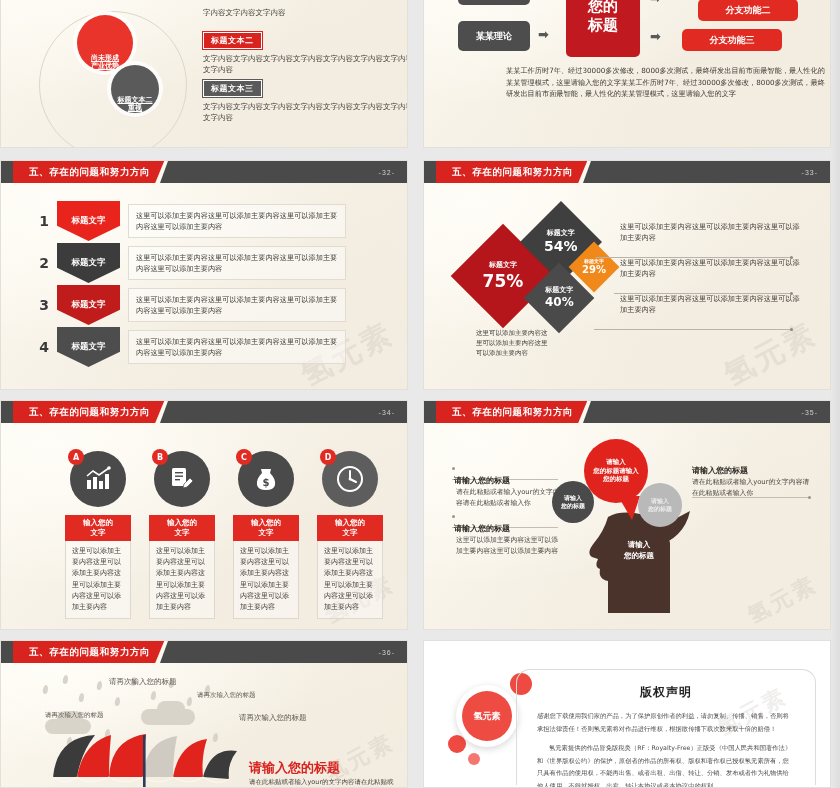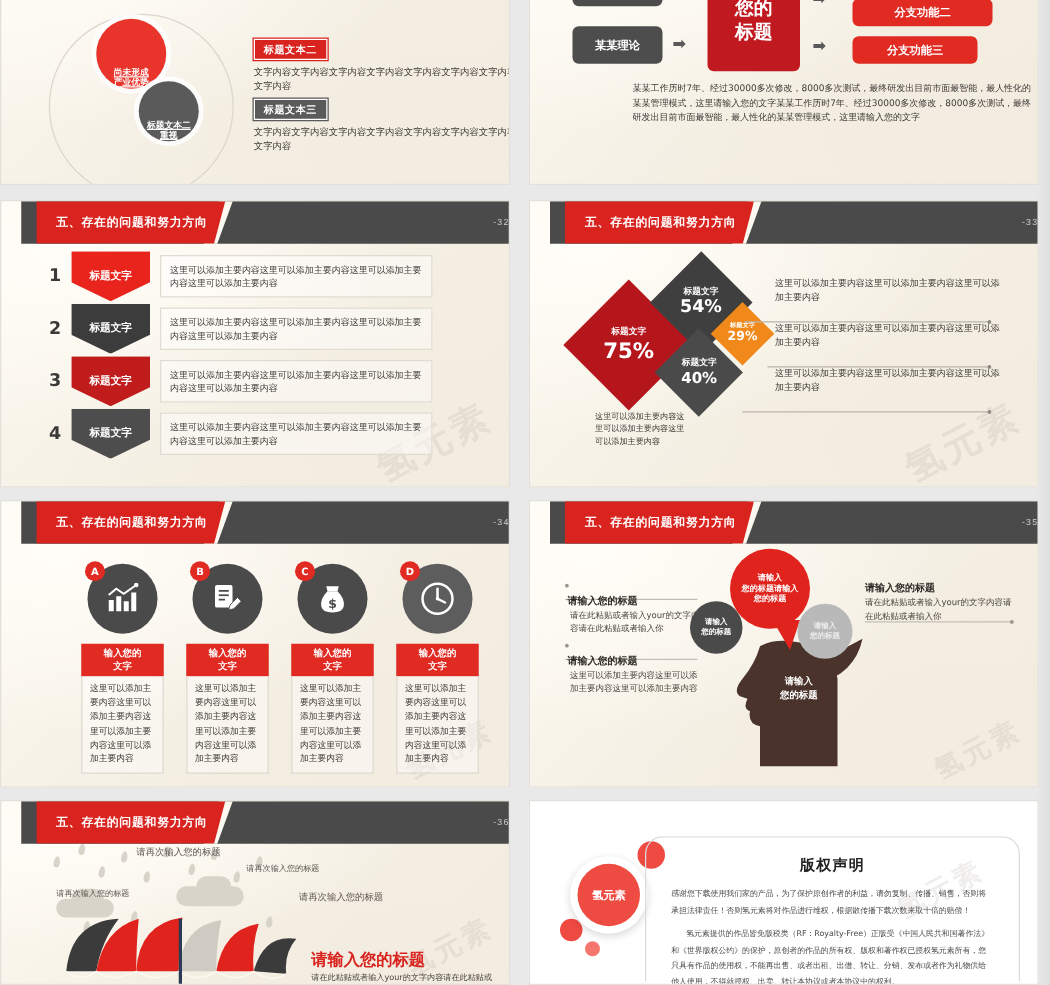--- a/index.html
+++ b/index.html
@@ -17,21 +17,21 @@
       radial-gradient(ellipse at 12% 18%, #fffdf7 0%, rgba(255,253,247,0) 55%),
       radial-gradient(ellipse at 88% 85%, #f3ece0 0%, rgba(243,236,224,0) 60%),
       linear-gradient(135deg,#fdfaf2 0%, #f6f1e6 45%, #f2ebdd 100%);
     border:1px solid #e2e0da;
   }
   .sl-w{ width:408px; height:230px; }
   .sl-col-l{ left:0; }
   .sl-col-r{ left:423px; }
 
   
-  .hdr{ position:absolute; left:16px; top:0; width:100%; height:34px; }
+  .hdr{ position:absolute; left:0; top:0; width:100%; height:22px; }
   .hdr .grey{ position:absolute; left:0; top:0; width:100%; height:100%; background:#4a4a4a; }
   .hdr .red{
     position:absolute; left:12px; top:0; height:100%; padding:0 14px 0 16px;
     background:#d9231f; color:#fff; display:flex; align-items:center;
     font-size:9.5px; font-weight:bold; letter-spacing:.6px;
     clip-path: polygon(0 0, 100% 0, calc(100% - 9px) 100%, 0 100%);
     z-index:2; font-family:"DejaVu Sans",sans-serif;
   }
   .hdr .slash{
     position:absolute; top:0; height:100%; width:11px; background:#fbf8ef;
@@ -198,20 +198,23 @@
 
   <div class="slide sl-w sl-col-l" id="s31">
     <div class="ring"></div>
     <div class="bub" id="b1">
       <span><span>尚未形成</span><br><span>产业优势</span></span>
     </div>
     <div class="bub" id="b3">
       <span><span>标题文本二</span><br><span>重视</span></span>
     </div>
 
+    <div class="txtblk" style="left:202px; top:84px;">
+      <div class="body-s">字内容文字内容文字内容</div>
+    </div>
     <div class="txtblk" style="left:202px; top:110px;">
       <span class="tag">标题文本二</span>
       <div class="body-s">文字内容文字内容文字内容文字内容文字内容文字内容文字内容文字内容</div>
     </div>
     <div class="txtblk" style="left:202px; top:158px;">
       <span class="tag grey">标题文本三</span>
       <div class="body-s">文字内容文字内容文字内容文字内容文字内容文字内容文字内容文字内容</div>
     </div>
   </div>
 
@@ -221,21 +224,21 @@
     <span class="arw" style="left:114px; top:108px;">➡</span>
 
     <div class="fbox big" style="left:142px; top:56px; width:74px; height:82px;">
       <div>您的</div>
       <div>标题</div>
     </div>
 
     <span class="arw" style="left:226px; top:72px;">➡</span>
     <span class="arw" style="left:226px; top:110px;">➡</span>
 
-    <div class="fbox red" style="left:258px; top:80px; width:112px; height:22px;">分支功能二</div>
+    <div class="fbox red" style="left:274px; top:80px; width:100px; height:22px;">分支功能二</div>
     <div class="fbox red" style="left:258px; top:110px; width:100px; height:22px;">分支功能三</div>
 
     <div class="para" style="left:42px; top:146px; width:322px;">某某工作历时7年、经过30000多次修改，8000多次测试，最终研发出目前市面最智能，最人性化的某某管理模式，这里请输入您的文字某某工作历时7年、经过30000多次修改，8000多次测试，最终研发出目前市面最智能，最人性化的某某管理模式，这里请输入您的文字</div>
   </div>
 
   <div class="slide sl-w sl-col-l" id="s32">
     <div class="hdr">
       <div class="grey"></div>
       <div class="slash" style="left:152px;"></div>
       <div class="red">五、存在的问题和努力方向</div>

